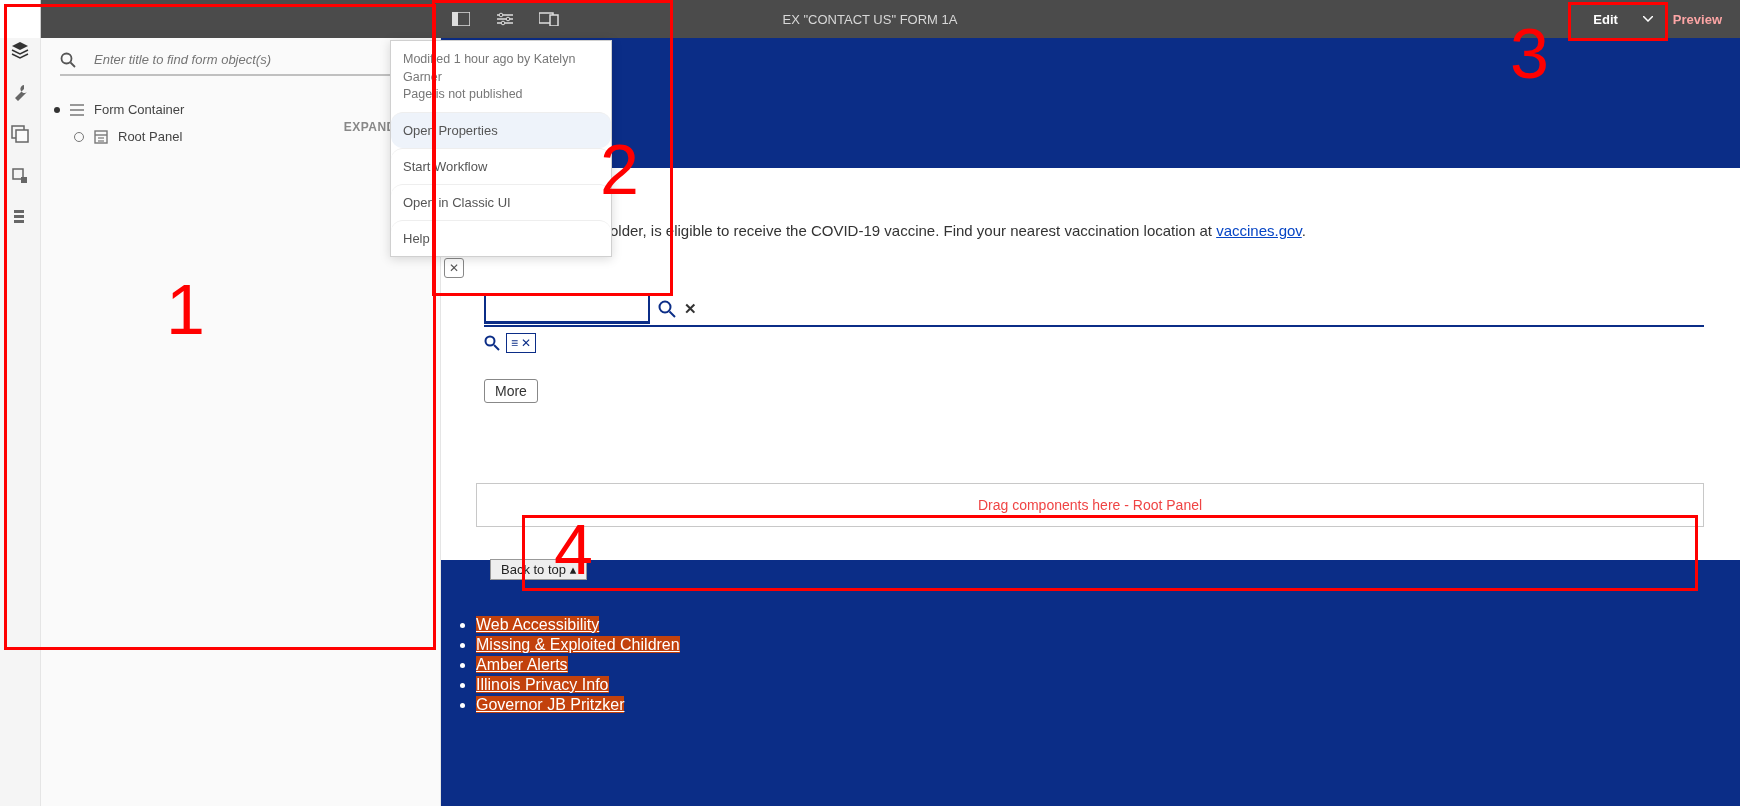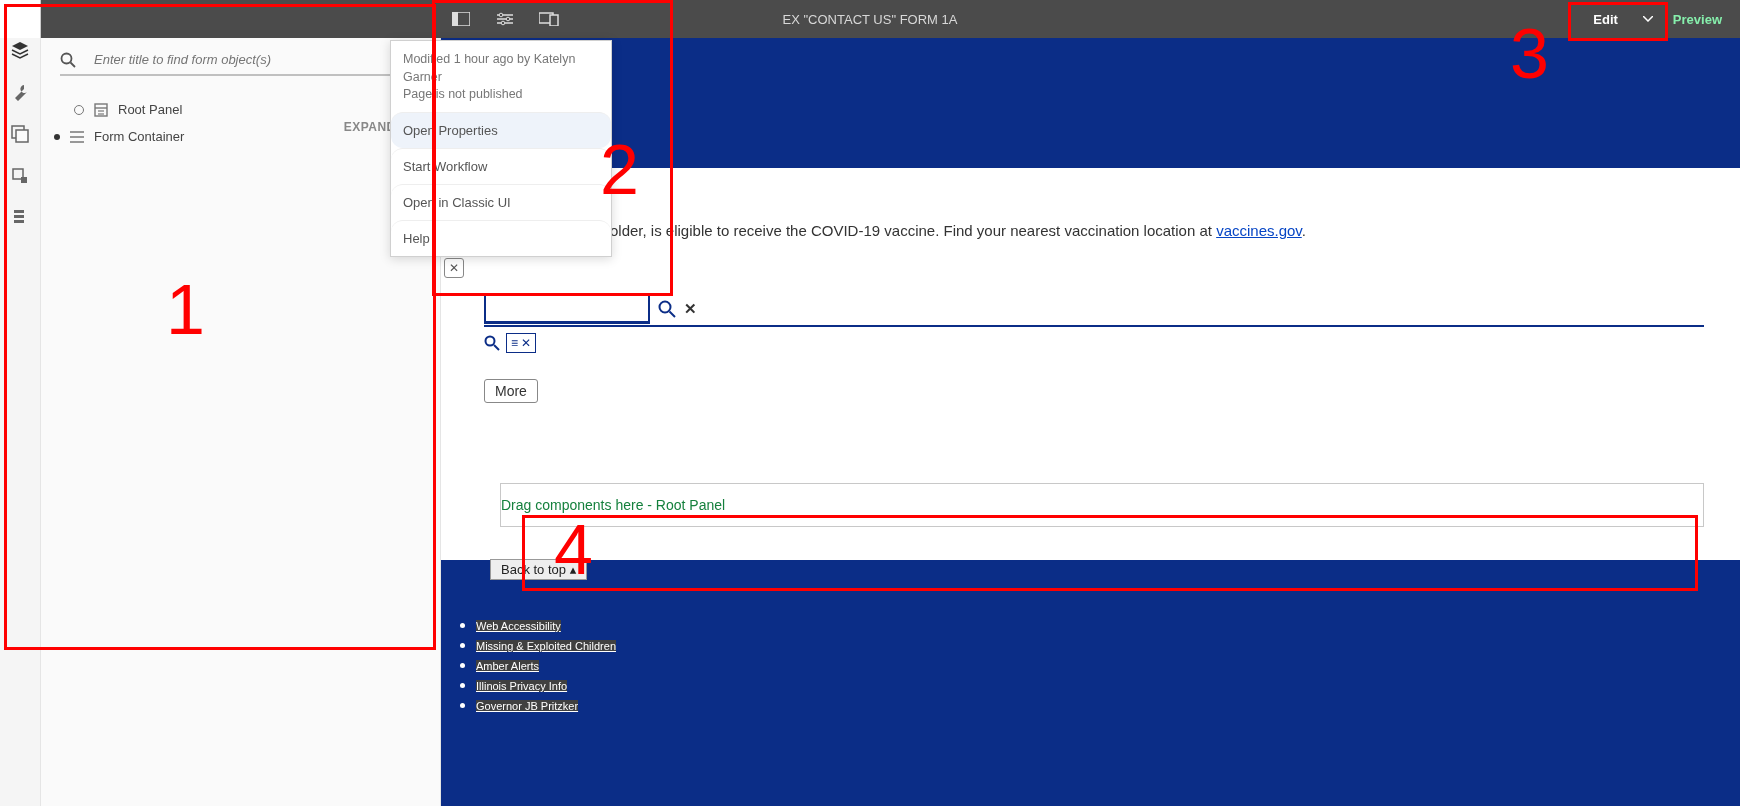--- a/index.html
+++ b/index.html
@@ -64,21 +64,21 @@
 .topbar .edit-btn {
   color: #fff;
   font-weight: bold;
   font-size: 13px;
   display: flex;
   align-items: center;
   gap: 25px;
   cursor: pointer;
 }
 .topbar .preview {
-  color: #86efac;
+  color: #fca5a5;
   font-weight: bold;
   font-size: 13px;
   cursor: pointer;
 }
 .leftrail {
   position: absolute;
   top: 38px;
   left: 0;
   bottom: 0;
   width: 40px;
@@ -272,26 +272,26 @@
   display:inline-block;
   padding: 3px 10px;
   border: 1px solid #888;
   border-radius: 3px;
   color:#333;
   font-size: 14px;
 }
 .dropzone {
   position: absolute;
   top: 445px;
-  left: 60px;
+  left: 36px;
   right: 36px;
   height: 42px;
   border: 1px solid #c8c8c8;
-  display:flex;align-items:center;
-  color:#15803d;
+  display:flex;align-items:center;justify-content:center;
+  color:#ef4444;
   font-size: 14px;
 }
 .footer-blue {
   position: absolute;
   top: 522px;
   left: 0; right: 0; bottom: 0;
   background: #0b2d87;
   padding-top: 0;
 }
 .back-top {
@@ -305,23 +305,23 @@
   color:#222;
 }
 .footer-links {
   padding: 38px 0 0 36px;
   list-style: disc;
   color: #fff;
 }
 .footer-links li { margin: 2px 0; }
 .footer-links a {
   color: #fff;
-  background: #404040;
+  background: #c2410c;
   text-decoration: none;
-  font-size: 11px;
+  font-size: 16px;
 }
 .footer-links a.visited { color: #e23a6d; }
 .footer-links a.underline { text-decoration: underline; color:#fff; }
 
 .redbox {
   position: absolute;
   border: 3px solid red;
   z-index: 100;
   pointer-events: none;
 }
@@ -421,43 +421,43 @@
         <svg width="16" height="16" viewBox="0 0 16 16">
             <circle cx="6.5" cy="6.5" r="5" fill="none" stroke="#555" stroke-width="1.8"></circle>
             <line x1="10.5" y1="10.5" x2="15" y2="15" stroke="#555" stroke-width="1.8"></line>
           </svg>
       </span>
       <input type="text" placeholder="Enter title to find form object(s)" style="">
     </div>
   </div>
   <div class="expand-all">EXPAND ALL</div>
   <div class="tree">
+    <div class="tree-row">
+      <span class="bullet"></span>
+      <span class="row-icon">
+        <svg width="14" height="12" viewBox="0 0 14 12">
+            <line x1="0" y1="1" x2="14" y2="1" stroke="#777" stroke-width="1.5"></line>
+            <line x1="0" y1="6" x2="14" y2="6" stroke="#777" stroke-width="1.5"></line>
+            <line x1="0" y1="11" x2="14" y2="11" stroke="#777" stroke-width="1.5"></line>
+          </svg>
+      </span>
+      <span class="label">Form Container</span>
+    </div>
     <div class="tree-row" style="padding-left:6px">
       <span class="circ"></span>
       <span class="row-icon">
         <svg width="14" height="14" viewBox="0 0 14 14">
             <rect x="1" y="1" width="12" height="12" fill="none" stroke="#777" stroke-width="1.4"></rect>
             <line x1="1" y1="5" x2="13" y2="5" stroke="#777" stroke-width="1.4"></line>
             <line x1="4" y1="8" x2="10" y2="8" stroke="#777" stroke-width="1.2"></line>
             <line x1="4" y1="11" x2="10" y2="11" stroke="#777" stroke-width="1.2"></line>
           </svg>
       </span>
       <span class="label">Root Panel</span>
     </div>
-    <div class="tree-row">
-      <span class="bullet"></span>
-      <span class="row-icon">
-        <svg width="14" height="12" viewBox="0 0 14 12">
-            <line x1="0" y1="1" x2="14" y2="1" stroke="#777" stroke-width="1.5"></line>
-            <line x1="0" y1="6" x2="14" y2="6" stroke="#777" stroke-width="1.5"></line>
-            <line x1="0" y1="11" x2="14" y2="11" stroke="#777" stroke-width="1.5"></line>
-          </svg>
-      </span>
-      <span class="label">Form Container</span>
-    </div>
   </div>
 </div>
 
 <div class="page-dropdown">
   <div class="meta">
     <div class="l1">Modified 1 hour ago by Katelyn Garner</div>
     <div class="l1">Page is not published</div>
   </div>
   <div class="item active">Open Properties</div>
   <div class="item">Start Workflow</div>

